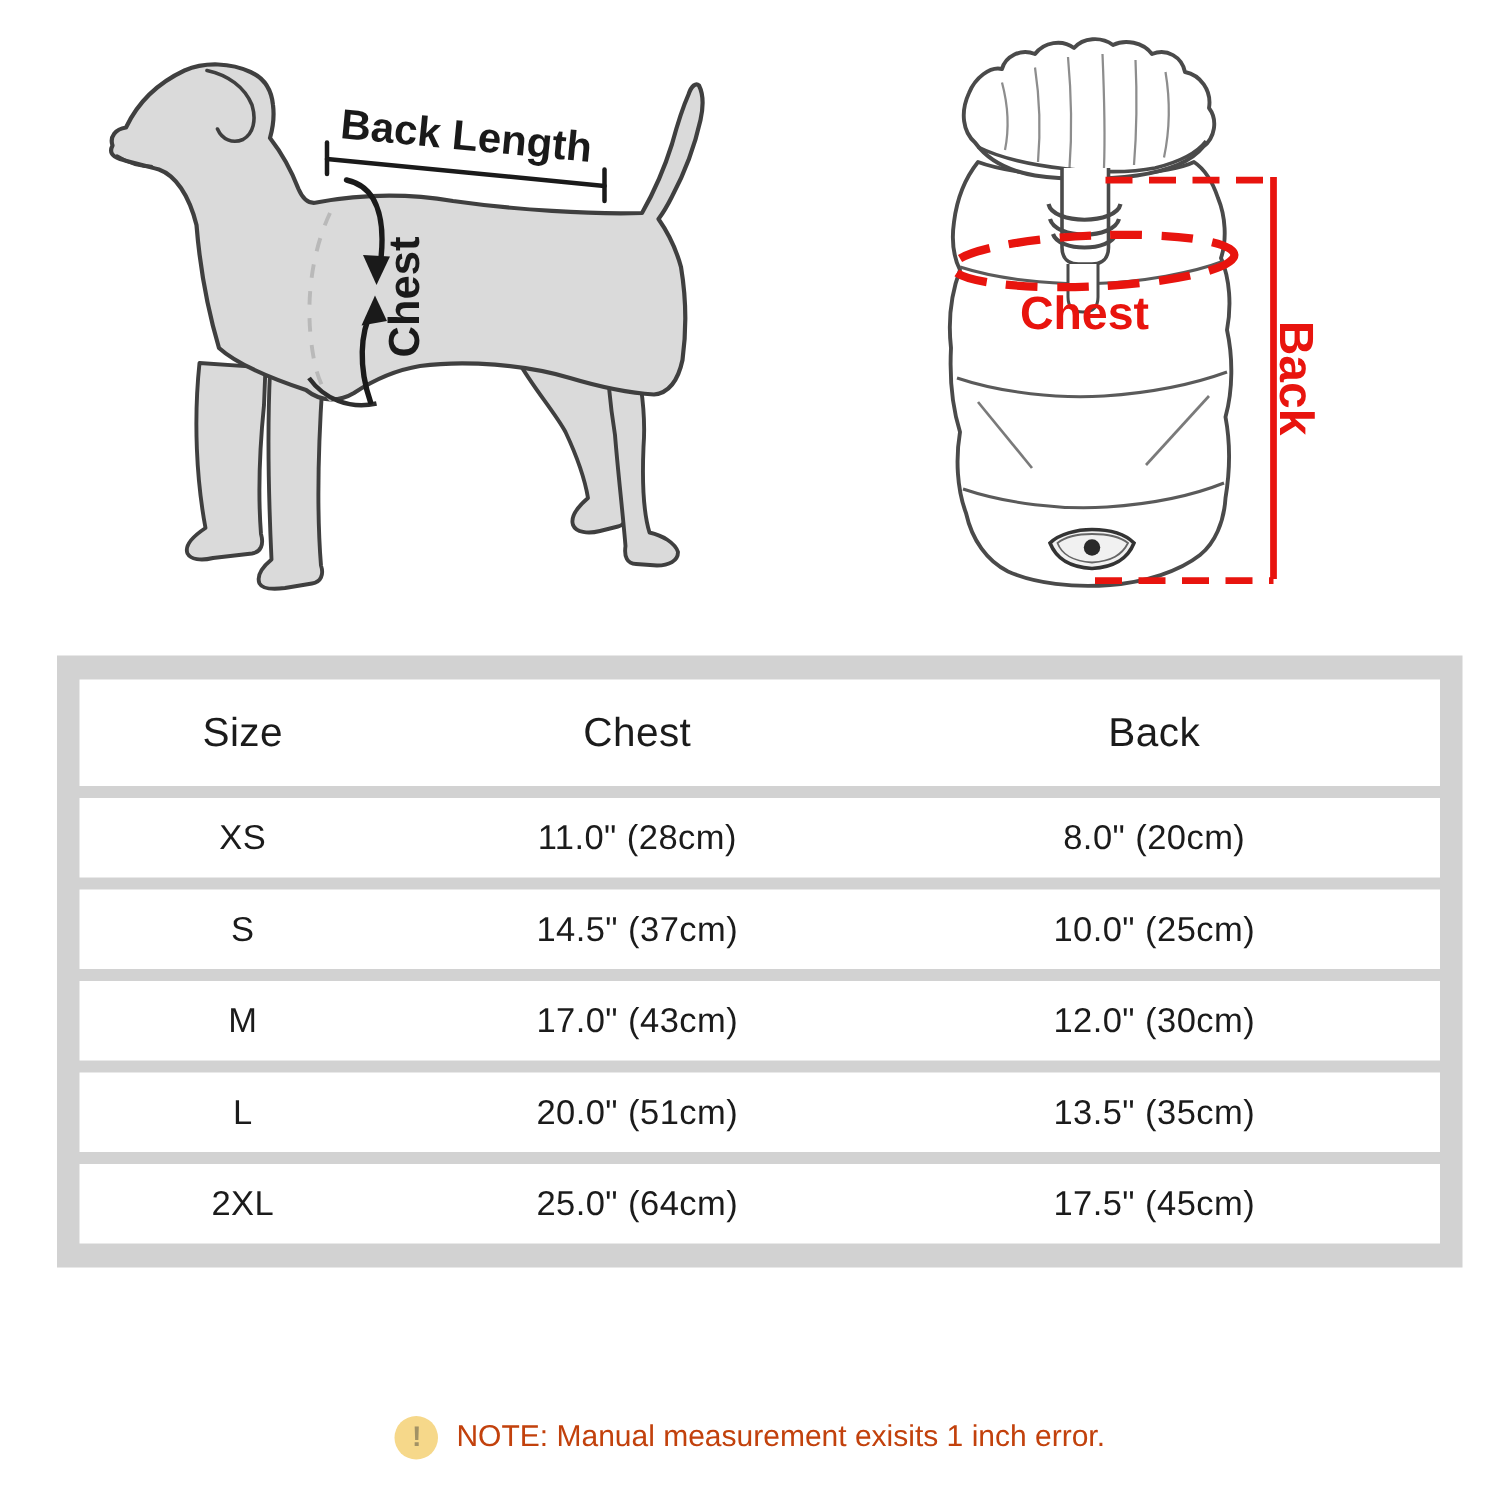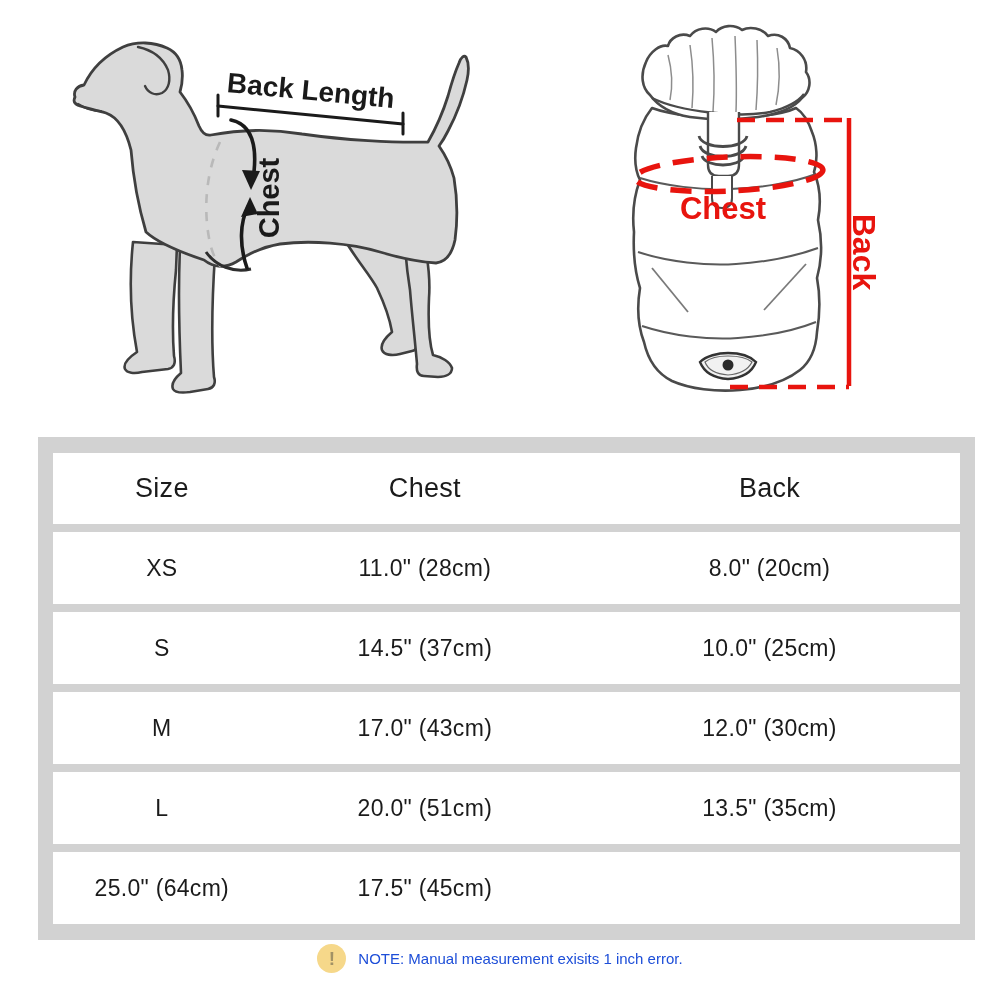--- a/index.html
+++ b/index.html
@@ -11,40 +11,40 @@
   }
   .illustration { position:absolute; left:0; top:0; width:1000px; height:432px; }
 
   
   .size-table {
     position:absolute; left:38px; top:437px; width:937px;
     background:#d2d2d2; padding:16px 15px; box-sizing:border-box;
     display:flex; flex-direction:column; gap:8px;
   }
   .t-row {
-    background:#ffffff; height:72px;
+    background:#ffffff; height:53px;
     display:grid; grid-template-columns:24% 34% 42%;
     align-items:center;
   }
   .t-row.t-header { height:71px; }
   .t-cell { text-align:center; font-size:23px; letter-spacing:0.3px; }
   .t-header .t-cell { font-size:27px; }
 
   
   .note {
     position:absolute; left:0; top:941px; width:1000px; height:34px;
     display:flex; align-items:center; justify-content:center; gap:12px;
   }
   .note-icon {
     width:29px; height:29px; border-radius:50%;
     background:#f6d88a; color:#a29265;
     display:flex; align-items:center; justify-content:center;
     font-size:19px; font-weight:bold; line-height:1;
   }
-  .note-text { font-size:15px; color:#1d4ed8; }
+  .note-text { font-size:20px; color:#c2410c; }
 
   
   .lbl-dark  { font-family:"Liberation Sans", sans-serif; font-weight:bold; fill:#1a1a1a; }
   .lbl-red   { font-family:"Liberation Sans", sans-serif; font-weight:bold; fill:#e8140e; }
 </style>
 </head>
 <body>
 
 <div class="page">
 
@@ -176,20 +176,21 @@
       <div class="t-cell">M</div>
       <div class="t-cell">17.0" (43cm)</div>
       <div class="t-cell">12.0" (30cm)</div>
     </div>
     <div class="t-row">
       <div class="t-cell">L</div>
       <div class="t-cell">20.0" (51cm)</div>
       <div class="t-cell">13.5" (35cm)</div>
     </div>
     <div class="t-row">
+      <div class="t-cell">2XL</div>
       <div class="t-cell">25.0" (64cm)</div>
       <div class="t-cell">17.5" (45cm)</div>
     </div>
   </div>
 
   <div class="note">
     <div class="note-icon">!</div>
     <div class="note-text">NOTE: Manual measurement exisits 1 inch error.</div>
   </div>
 

